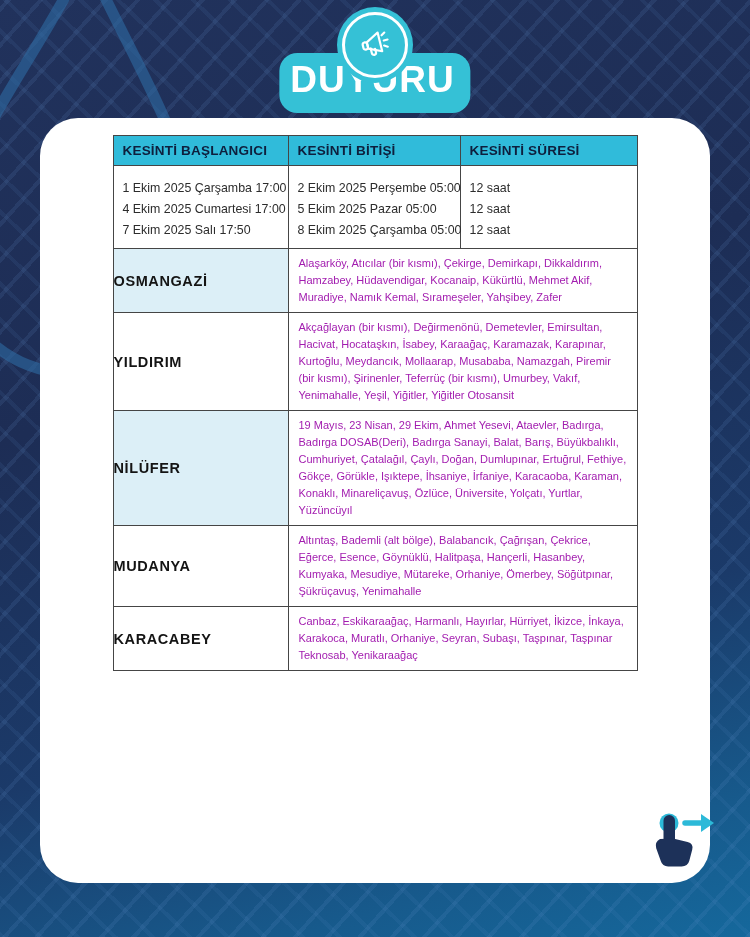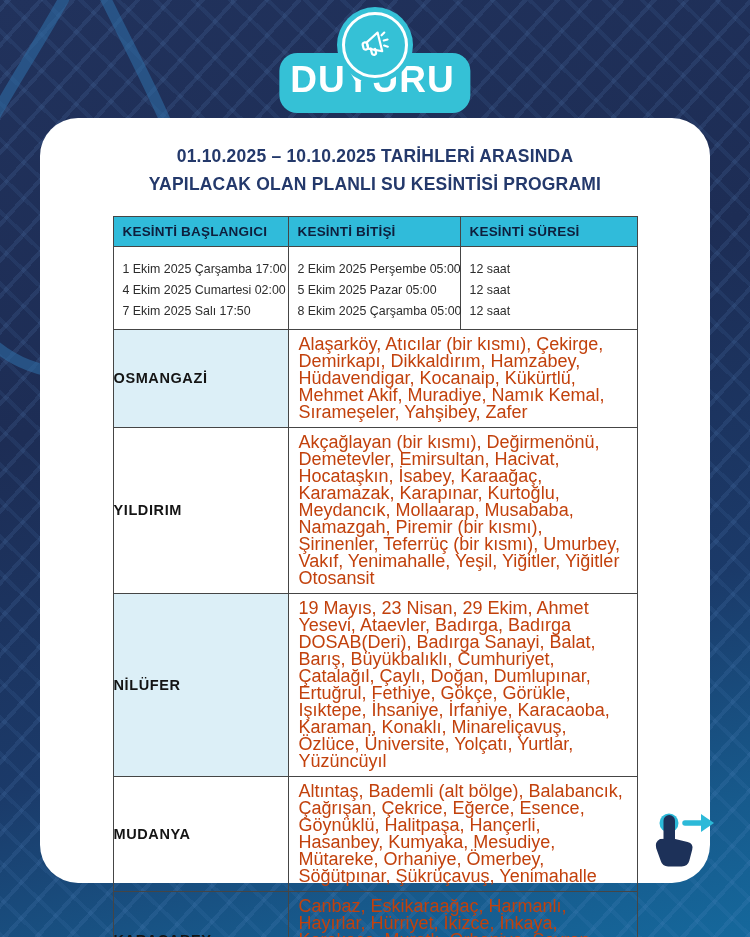--- a/index.html
+++ b/index.html
@@ -66,21 +66,21 @@
   td.section {
     background:#30bbda; color:#0e1f3d; text-align:center;
     font-weight:bold; font-size:14px; letter-spacing:0.3px; padding:5px;
   }
   td.dname {
     text-align:left; font-weight:bold; font-size:14.5px; color:#141414;
     letter-spacing:0.6px;
   }
   td.dname.alt { background:#dceff7; }
   td.areas {
-    padding:6px 10px; font-size:18px; color:#c2410c; line-height:17px;
+    padding:6px 10px; font-size:11px; color:#a21caf; line-height:17px;
   }
 
   
   .swipe { position:absolute; left:648px; top:808px; z-index:5; }
 </style>
 </head>
 <body>
 
 <div class="bg-stripes"></div>
 
@@ -99,41 +99,37 @@
       <path d="M33.5 27 l3.6 2.2"></path>
     </g>
   </svg>
 </div>
 
 <div class="badge-pill">
   <span>DUYURU</span>
 </div>
 
 <div class="card">
-  <div class="card-title">
-    <div>01.10.2025 – 10.10.2025 TARİHLERİ ARASINDA</div>
-    <div>YAPILACAK OLAN PLANLI SU KESİNTİSİ PROGRAMI</div>
-  </div>
 
   <table class="program">
     <colgroup>
         <col class="c1">
         <col class="c2">
         <col class="c3">
       </colgroup>
     <tbody>
         <tr>
       <th class="head">KESİNTİ BAŞLANGICI</th>
       <th class="head">KESİNTİ BİTİŞİ</th>
       <th class="head">KESİNTİ SÜRESİ</th>
     </tr>
     <tr>
       <td class="dates">
         <div>1 Ekim 2025 Çarşamba 17:00</div>
-        <div>4 Ekim 2025 Cumartesi 02:00</div>
+        <div>4 Ekim 2025 Cumartesi 17:00</div>
         <div>7 Ekim 2025 Salı 17:50</div>
       </td>
       <td class="dates">
         <div>2 Ekim 2025 Perşembe 05:00</div>
         <div>5 Ekim 2025 Pazar 05:00</div>
         <div>8 Ekim 2025 Çarşamba 05:00</div>
       </td>
       <td class="dates">
         <div>12 saat</div>
         <div>12 saat</div>

